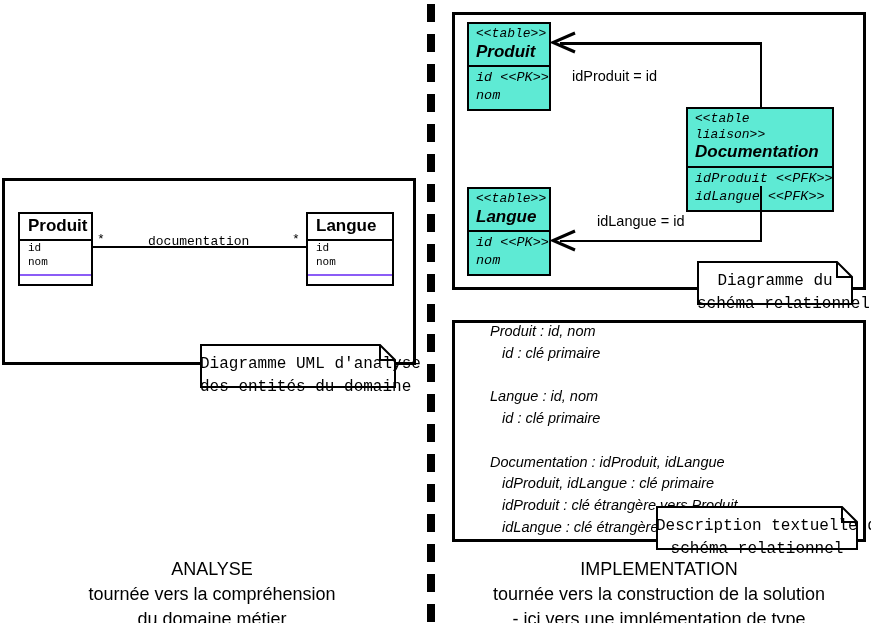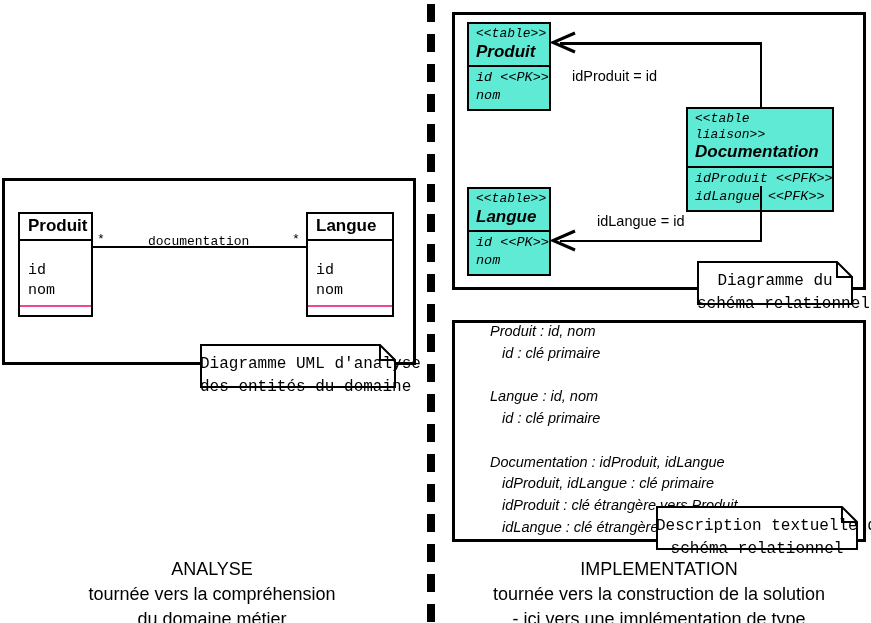--- a/index.html
+++ b/index.html
@@ -12,22 +12,22 @@
   .panel{border:3px solid #000;background:#fff;}
 
   
   #divider{left:427px;top:0;width:8px;height:623px;}
   #divider i{position:absolute;left:0;width:8px;height:18px;background:#000;display:block;}
 
   
   .uml{border:2px solid #000;background:#fff;}
   .uml .cname{font-weight:bold;font-size:17px;padding:2px 8px 3px 8px;
                border-bottom:2px solid #000;line-height:1.15;}
-  .uml .attrs{font-family:"Liberation Mono",monospace;font-size:15px;
-              padding:20px 8px 4px 8px;border-bottom:2px solid #ec4899;line-height:1.35;}
+  .uml .attrs{font-family:"Liberation Mono",monospace;font-size:11px;
+              padding:0 8px 4px 8px;border-bottom:2px solid #8b5cf6;line-height:1.35;}
   .uml .ops{height:8px;}
 
   
   .assocline{background:#000;height:2px;}
   .mult{font-family:"Liberation Mono",monospace;font-size:13px;}
   .assoclabel{font-family:"Liberation Mono",monospace;font-size:13px;}
 
   
   .note{position:absolute;}
   .note svg{position:absolute;left:0;top:0;}

